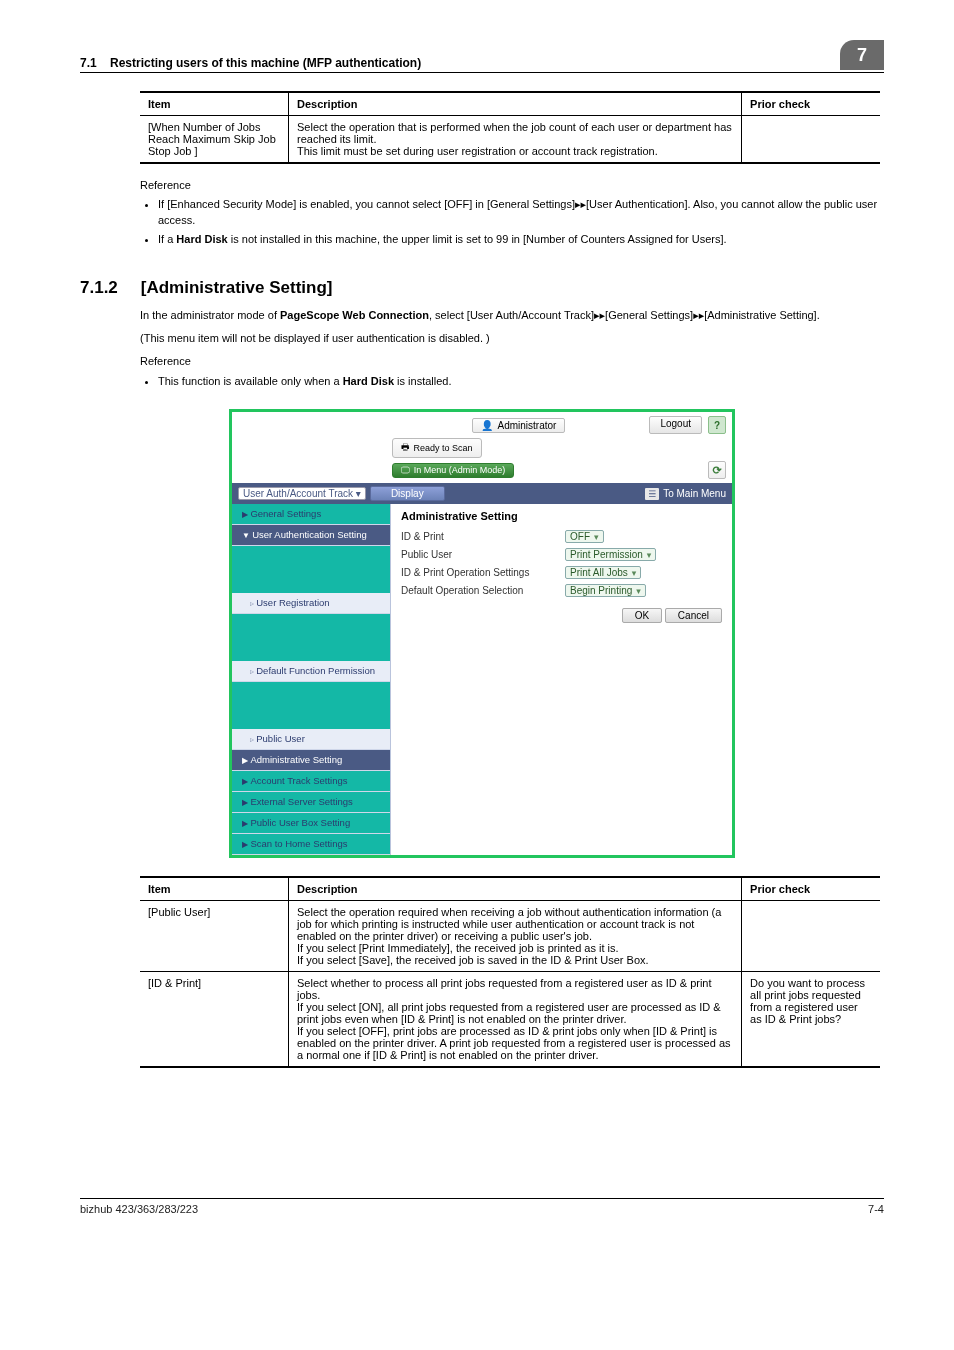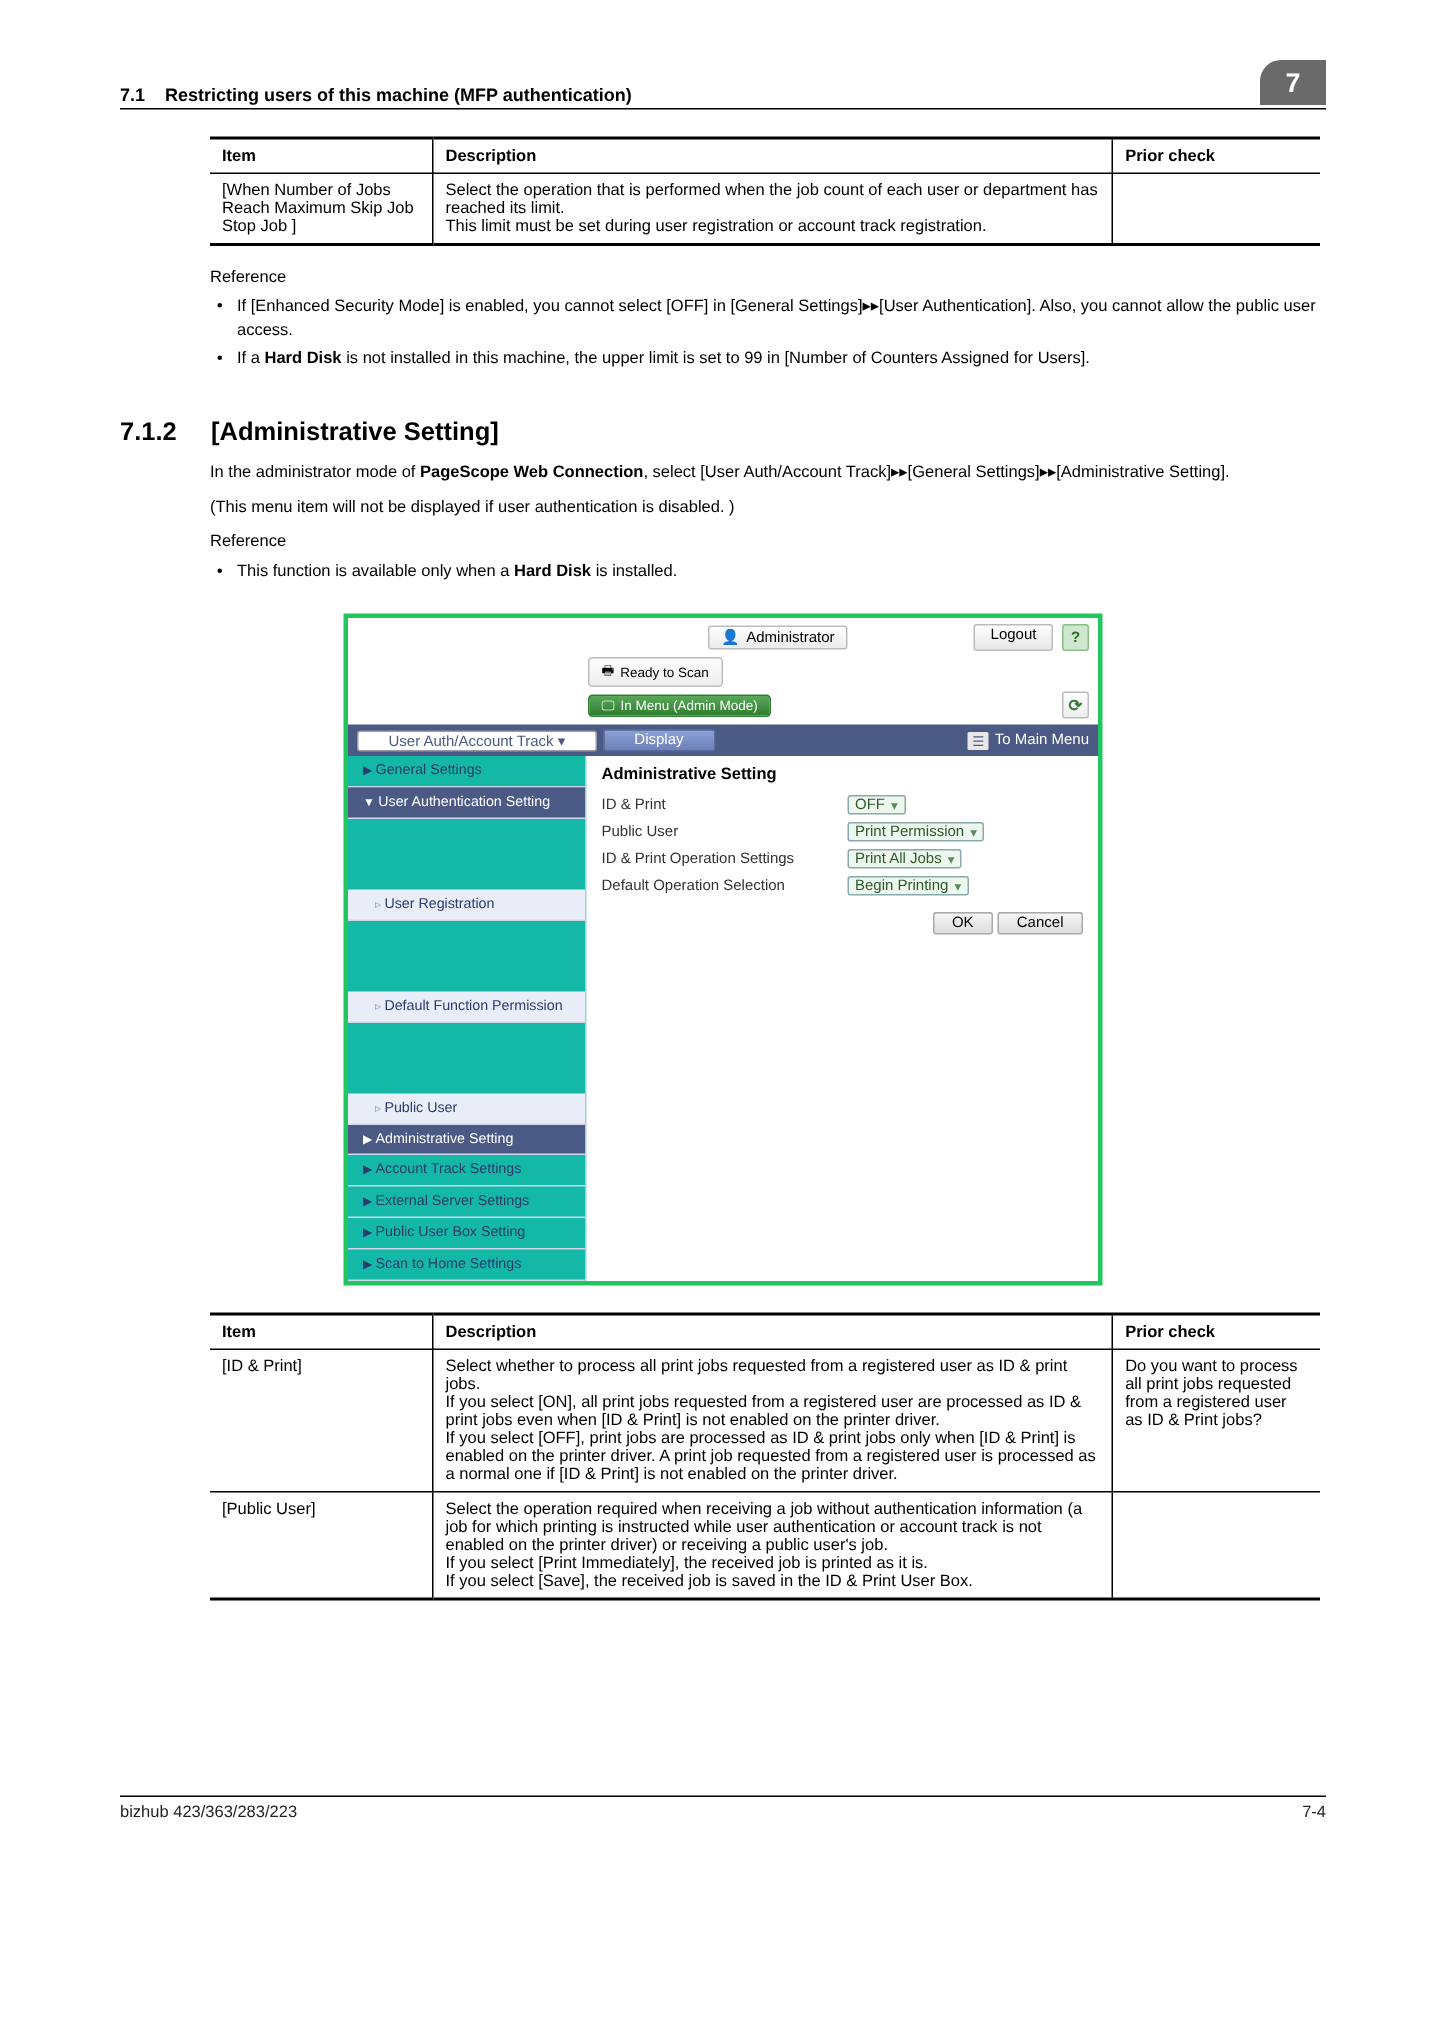--- a/index.html
+++ b/index.html
@@ -173,21 +173,21 @@
     justify-content: space-between;
     align-items: center;
     padding: 3px 6px;
     background: #4a5a84;
     color: #fff;
   }
   .ss-select {
     background: #fff;
     color: #4a5a84;
     border: 1px solid #99a;
-    padding: 0 20px;
+    padding: 0 4px;
     font-size: 10px;
     border-radius: 2px;
     text-align: right;
   }
   .ss-display {
     background: linear-gradient(#8da0d8,#6c82b8);
     border: 1px solid #5a6a9c;
     color: #fff;
     padding: 1px 20px;
     font-size: 10px;
@@ -418,33 +418,33 @@
   <table class="doc-table">
     <thead>
       <tr>
         <th class="col-item">Item</th>
         <th class="col-desc">Description</th>
         <th class="col-prior">Prior check</th>
       </tr>
     </thead>
     <tbody>
       <tr>
+        <td>[Public User]</td>
+        <td style="white-space: pre-line;">Select the operation required when receiving a job without authentication information (a job for which printing is instructed while user authentication or account track is not enabled on the printer driver) or receiving a public user's job.
+If you select [Print Immediately], the received job is printed as it is.
+If you select [Save], the received job is saved in the ID &amp; Print User Box.</td>
+        <td></td>
+      </tr>
+      <tr>
         <td>[ID &amp; Print]</td>
         <td style="white-space: pre-line;">Select whether to process all print jobs requested from a registered user as ID &amp; print jobs.
 If you select [ON], all print jobs requested from a registered user are processed as ID &amp; print jobs even when [ID &amp; Print] is not enabled on the printer driver.
 If you select [OFF], print jobs are processed as ID &amp; print jobs only when [ID &amp; Print] is enabled on the printer driver. A print job requested from a registered user is processed as a normal one if [ID &amp; Print] is not enabled on the printer driver.</td>
         <td>Do you want to process all print jobs requested from a registered user as ID &amp; Print jobs?</td>
       </tr>
-      <tr>
-        <td>[Public User]</td>
-        <td style="white-space: pre-line;">Select the operation required when receiving a job without authentication information (a job for which printing is instructed while user authentication or account track is not enabled on the printer driver) or receiving a public user's job.
-If you select [Print Immediately], the received job is printed as it is.
-If you select [Save], the received job is saved in the ID &amp; Print User Box.</td>
-        <td></td>
-      </tr>
     </tbody>
   </table>
 
   <div class="footer">
     <span>bizhub 423/363/283/223</span>
     <span>7-4</span>
   </div>
 
 </div>
 

